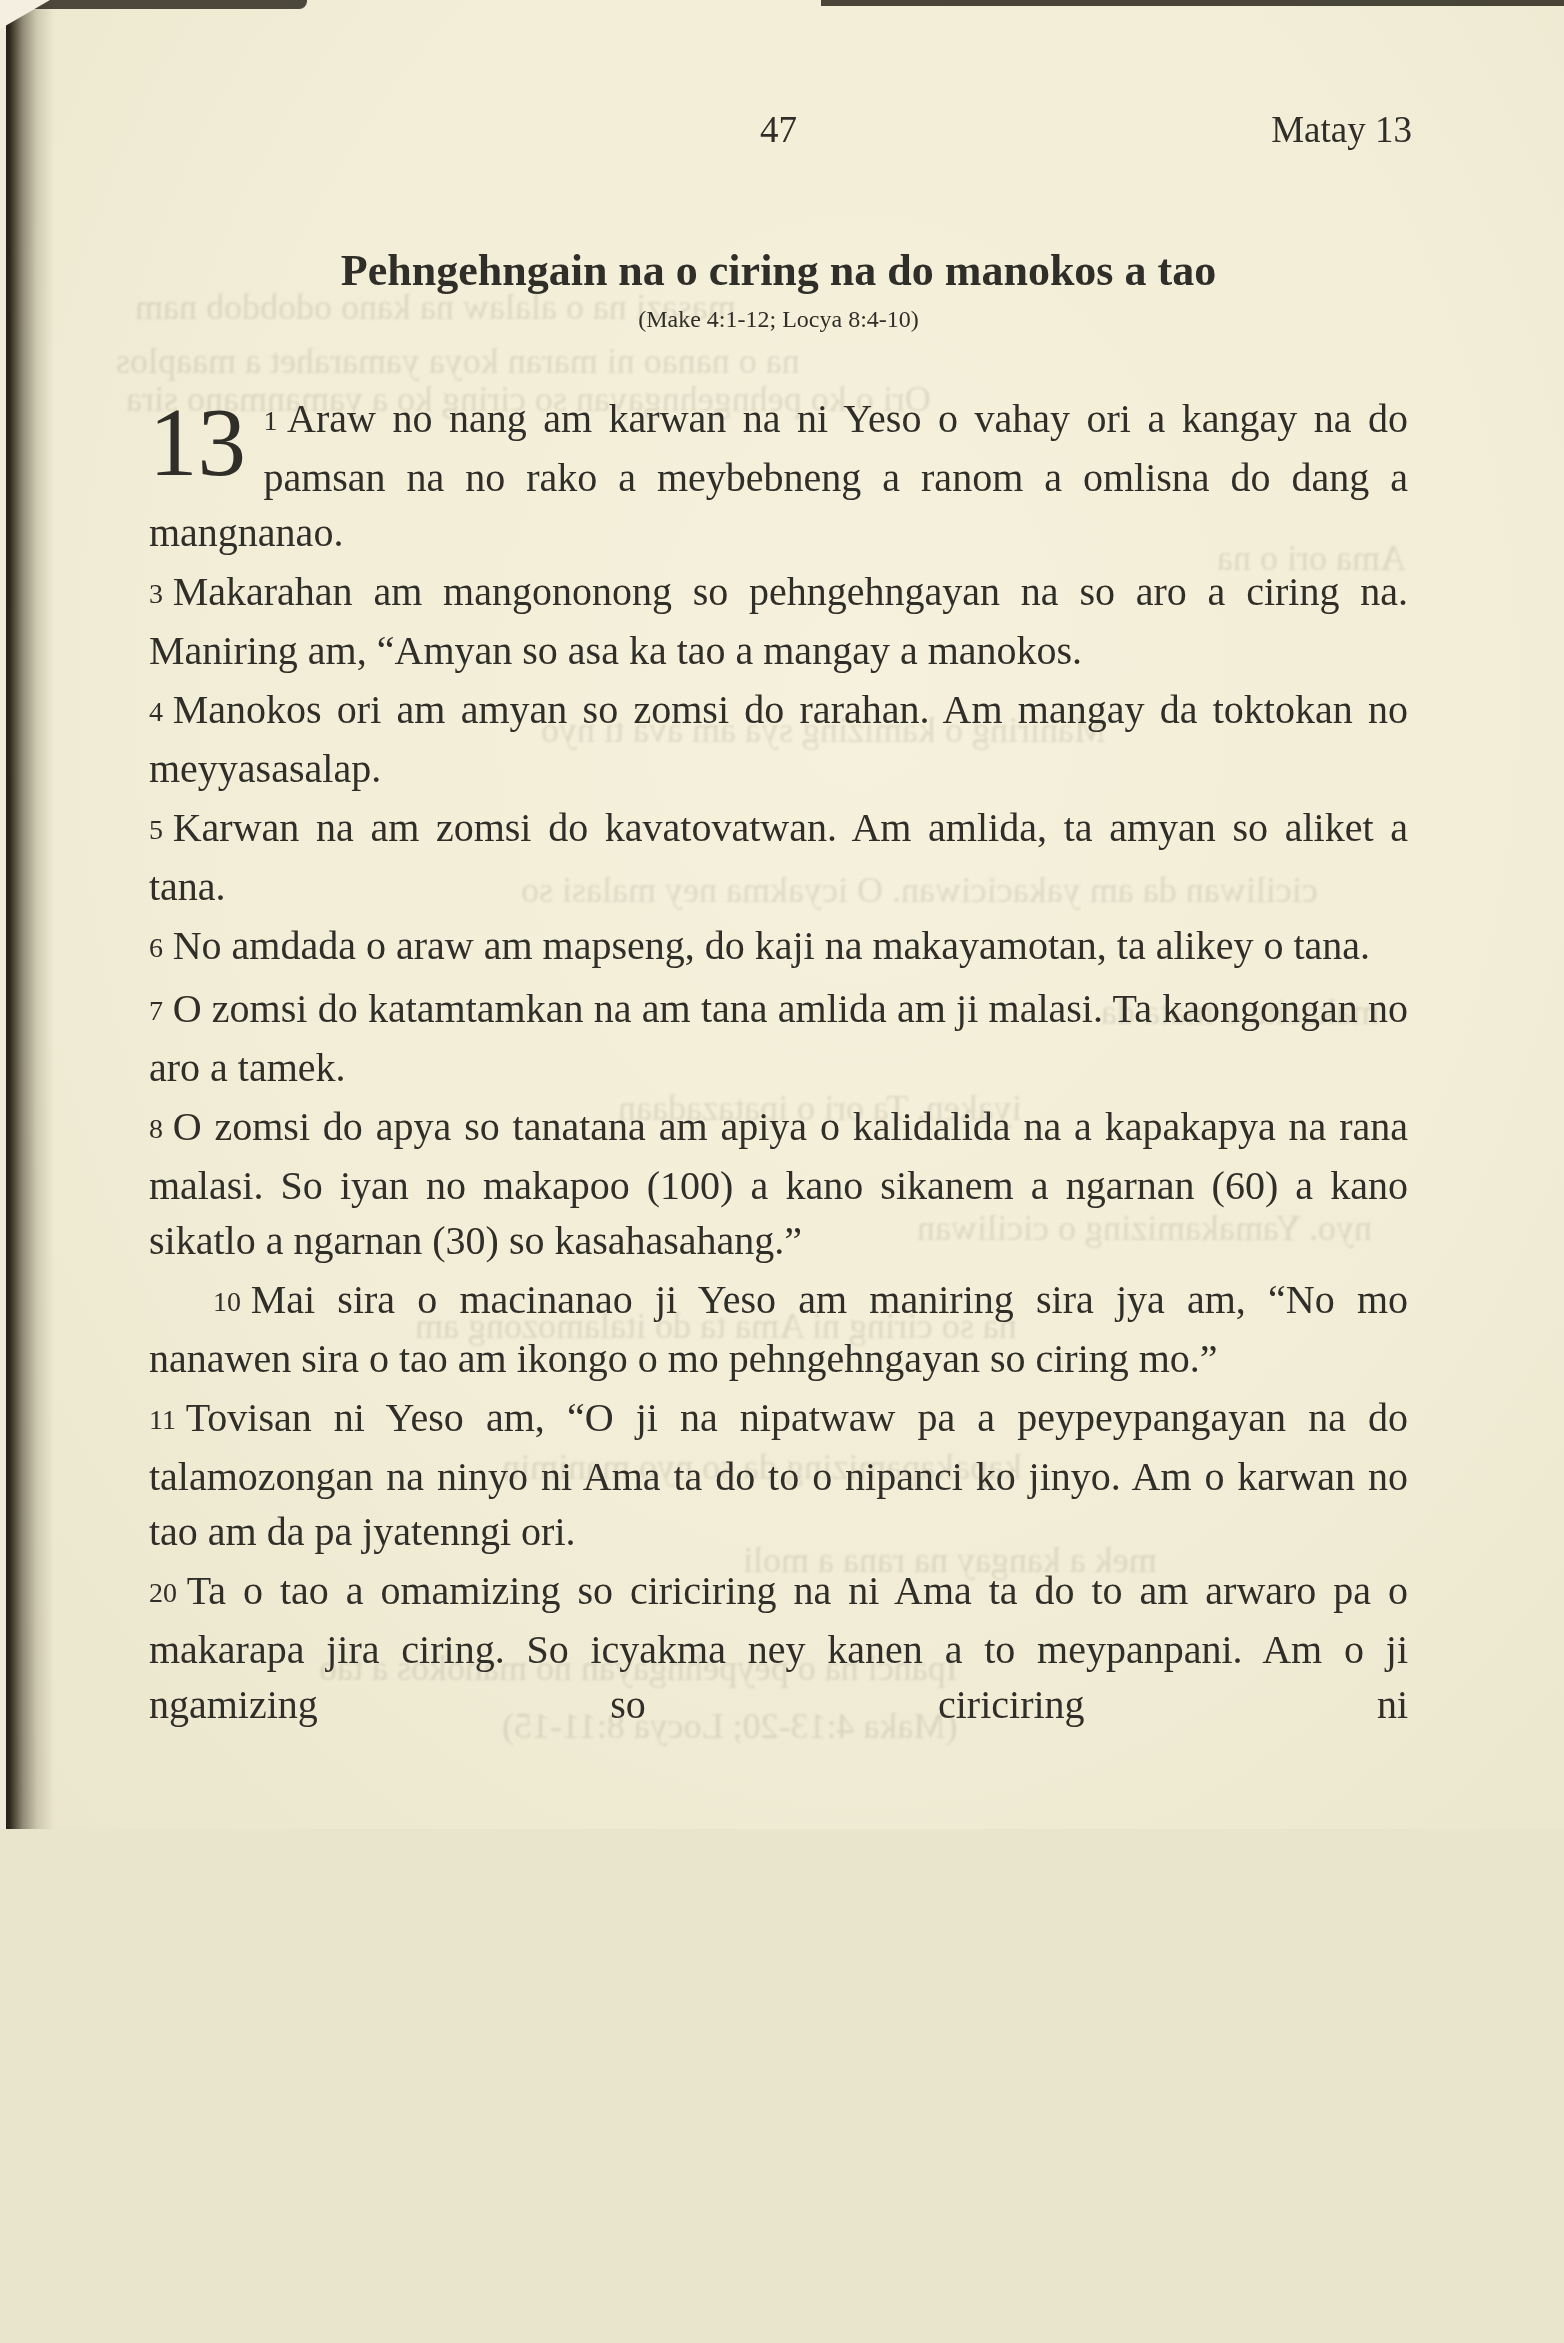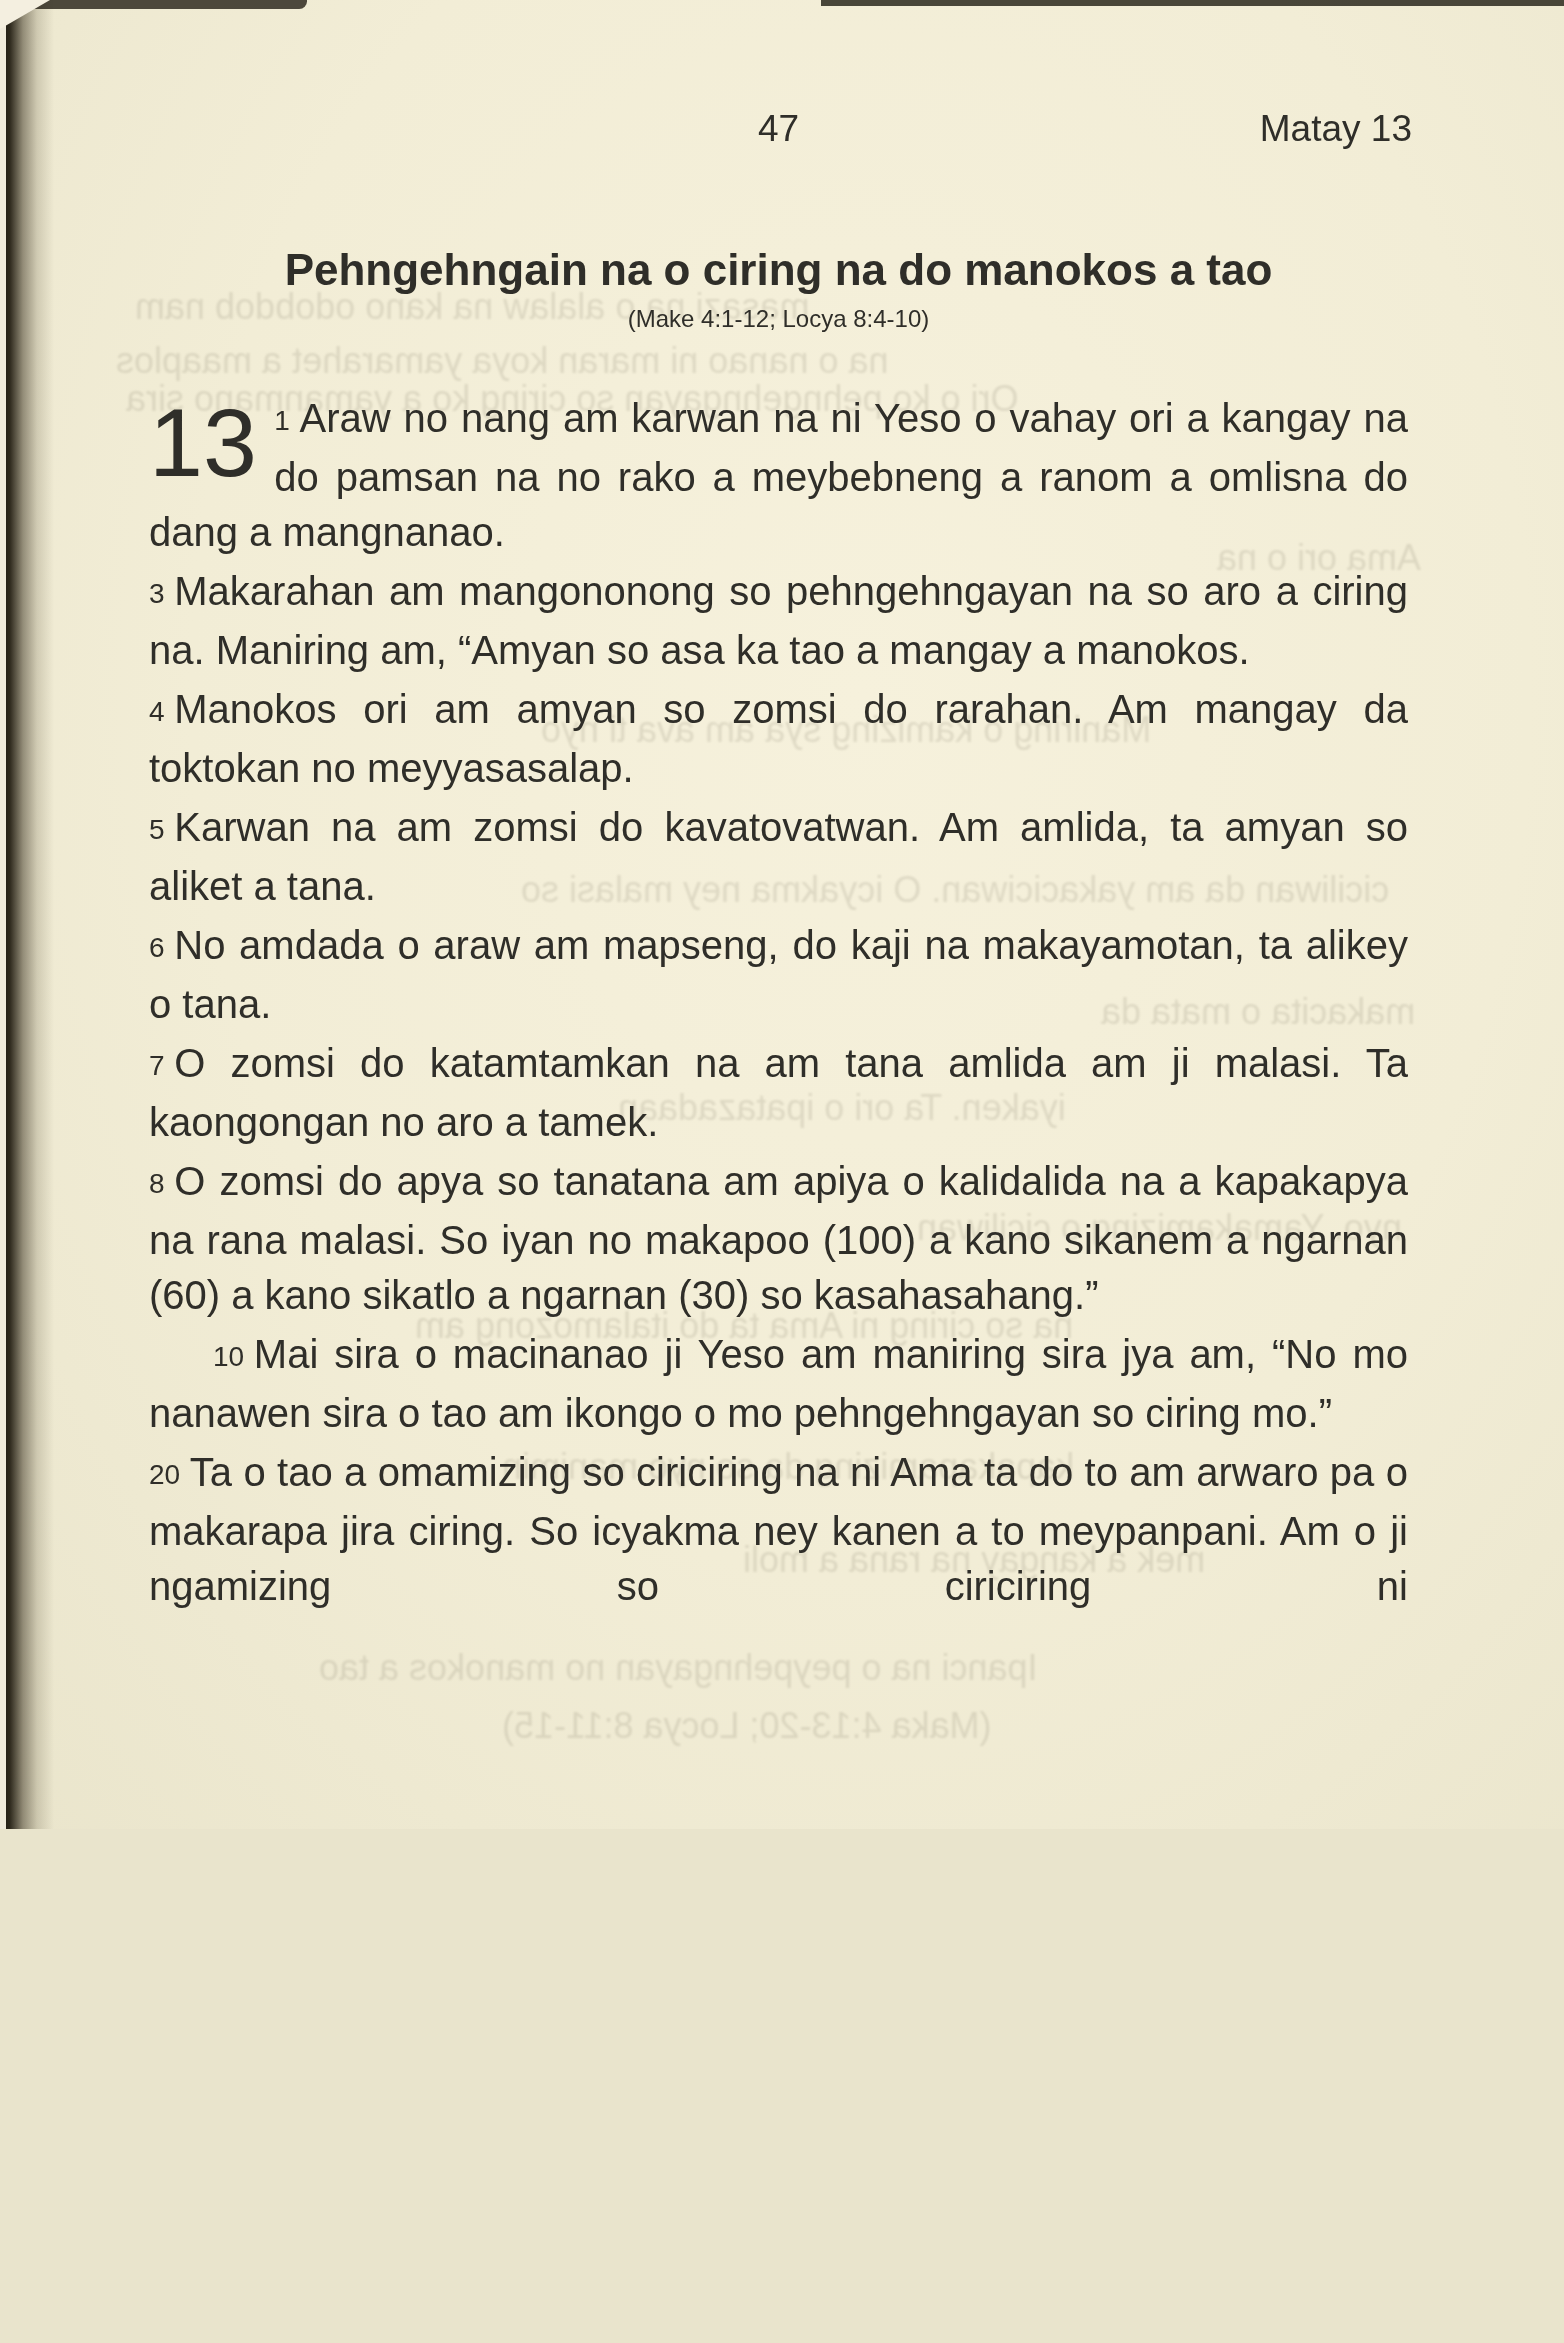--- a/index.html
+++ b/index.html
@@ -2,21 +2,21 @@
 <html><head>
 <meta charset="utf-8">
 <style>
   html, body { margin: 0; padding: 0; background: #e9e4cc; }
   .page {
     position: relative;
     width: 1564px;
     height: 1829px;
     overflow: hidden;
     background: radial-gradient(ellipse at 55% 38%, #f6f1dc 0%, #f2edd6 55%, #eae5cc 100%);
-    font-family: Liberation Sans, sans-serif;
+    font-family: Liberation Serif, serif;
     color: #2f2e29;
   }
 
   
   .binding-shadow {
     position: absolute; left: 0; top: 0; bottom: 0; width: 54px; z-index: 3;
     background: linear-gradient(90deg, #17140e 0px, #2d281c 9.7px,
                 rgba(72,64,46,.55) 23px, rgba(96,88,64,.22) 37px, rgba(120,110,84,0) 54px);
   }
   .paper-edge-sliver {
@@ -133,18 +133,19 @@
 
     <p class="verse"><span class="vnum">6</span><span>No amdada o araw am mapseng, do kaji na makayamotan, ta alikey o tana.</span></p>
 
     <p class="verse"><span class="vnum">7</span><span>O zomsi do katamtamkan na am tana amlida am ji malasi. Ta kaongongan no aro a tamek.</span></p>
 
     <p class="verse"><span class="vnum">8</span><span>O zomsi do apya so tanatana am apiya o kalidalida na a kapakapya na rana malasi. So iyan no makapoo (100) a kano sikanem a ngarnan (60) a kano sikatlo a ngarnan (30) so kasahasahang.”</span></p>
 
 
     <p class="verse indent"><span class="vnum">10</span><span>Mai sira o macinanao ji Yeso am maniring sira jya am, “No mo nanawen sira o tao am ikongo o mo pehngehngayan so ciring mo.”</span></p>
 
+    <p class="verse"><span class="vnum">11</span><span>Tovisan ni Yeso am, “O ji na nipatwaw pa a peypeypangayan na do talamozongan na ninyo ni Ama ta do to o nipanci ko jinyo. Am o karwan no tao am da pa jyatenngi ori.</span></p>
 
     <p class="verse cont"><span class="vnum">20</span><span>Ta o tao a omamizing so ciriciring na ni Ama ta do to am arwaro pa o makarapa jira ciring. So icyakma ney kanen a to meypanpani. Am o ji ngamizing so ciriciring ni</span></p>
 
   </div>
 </div>
 
 
 </body></html>

